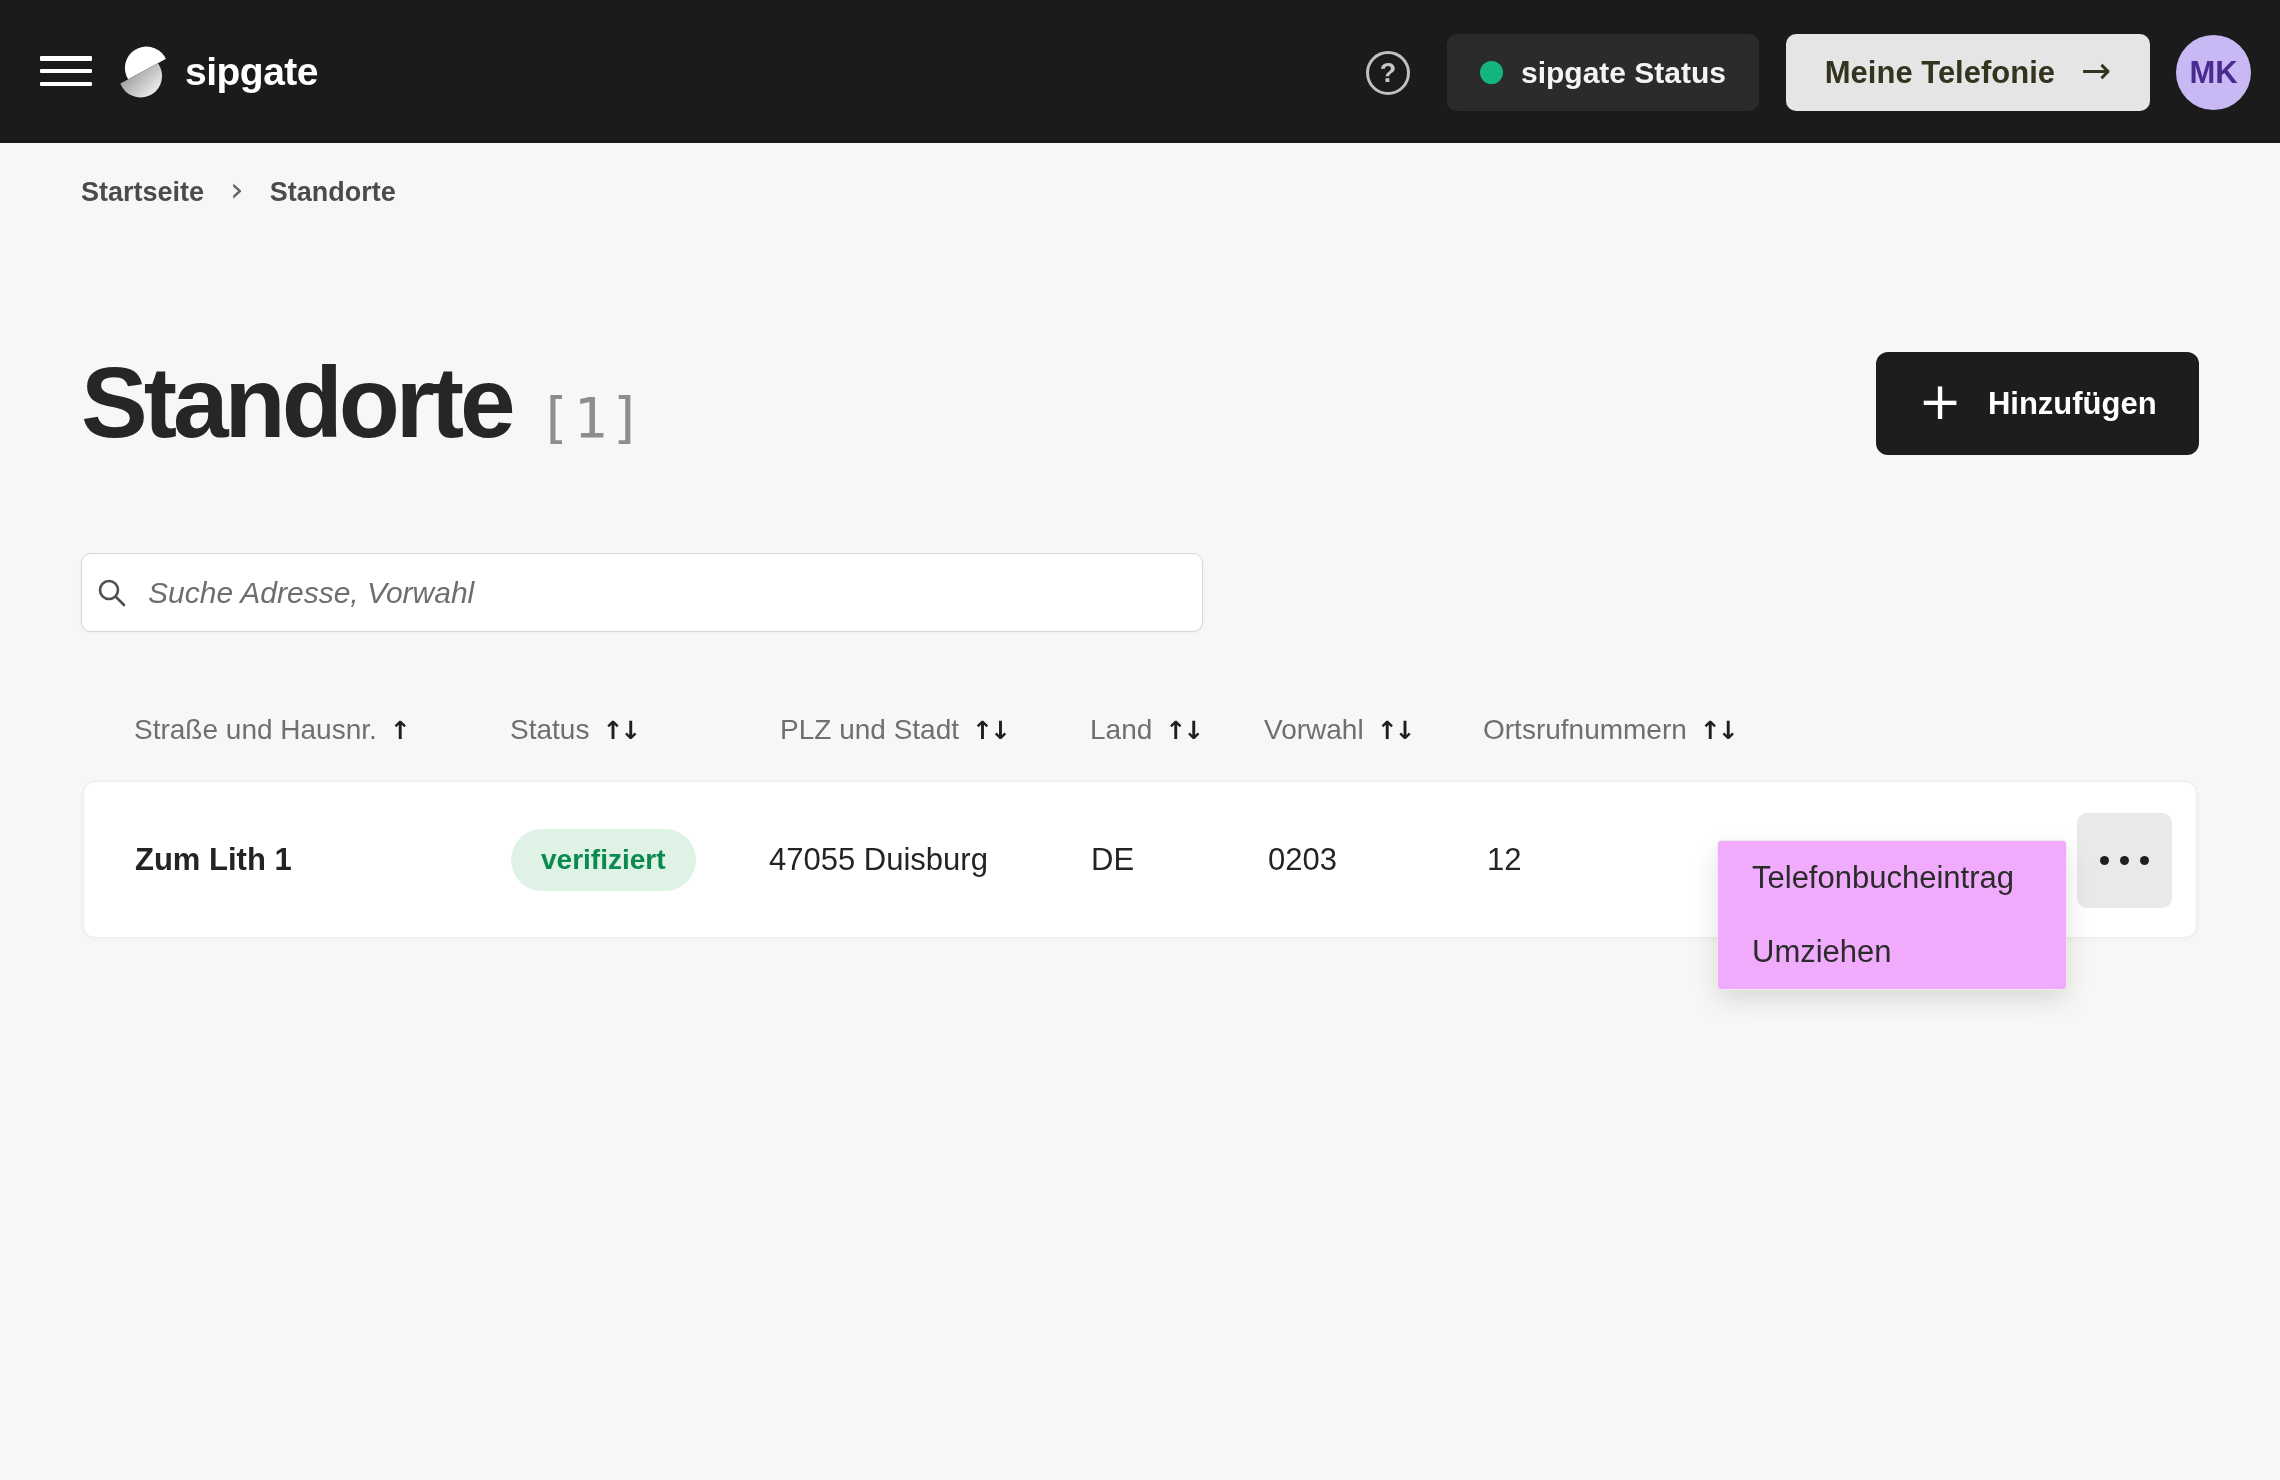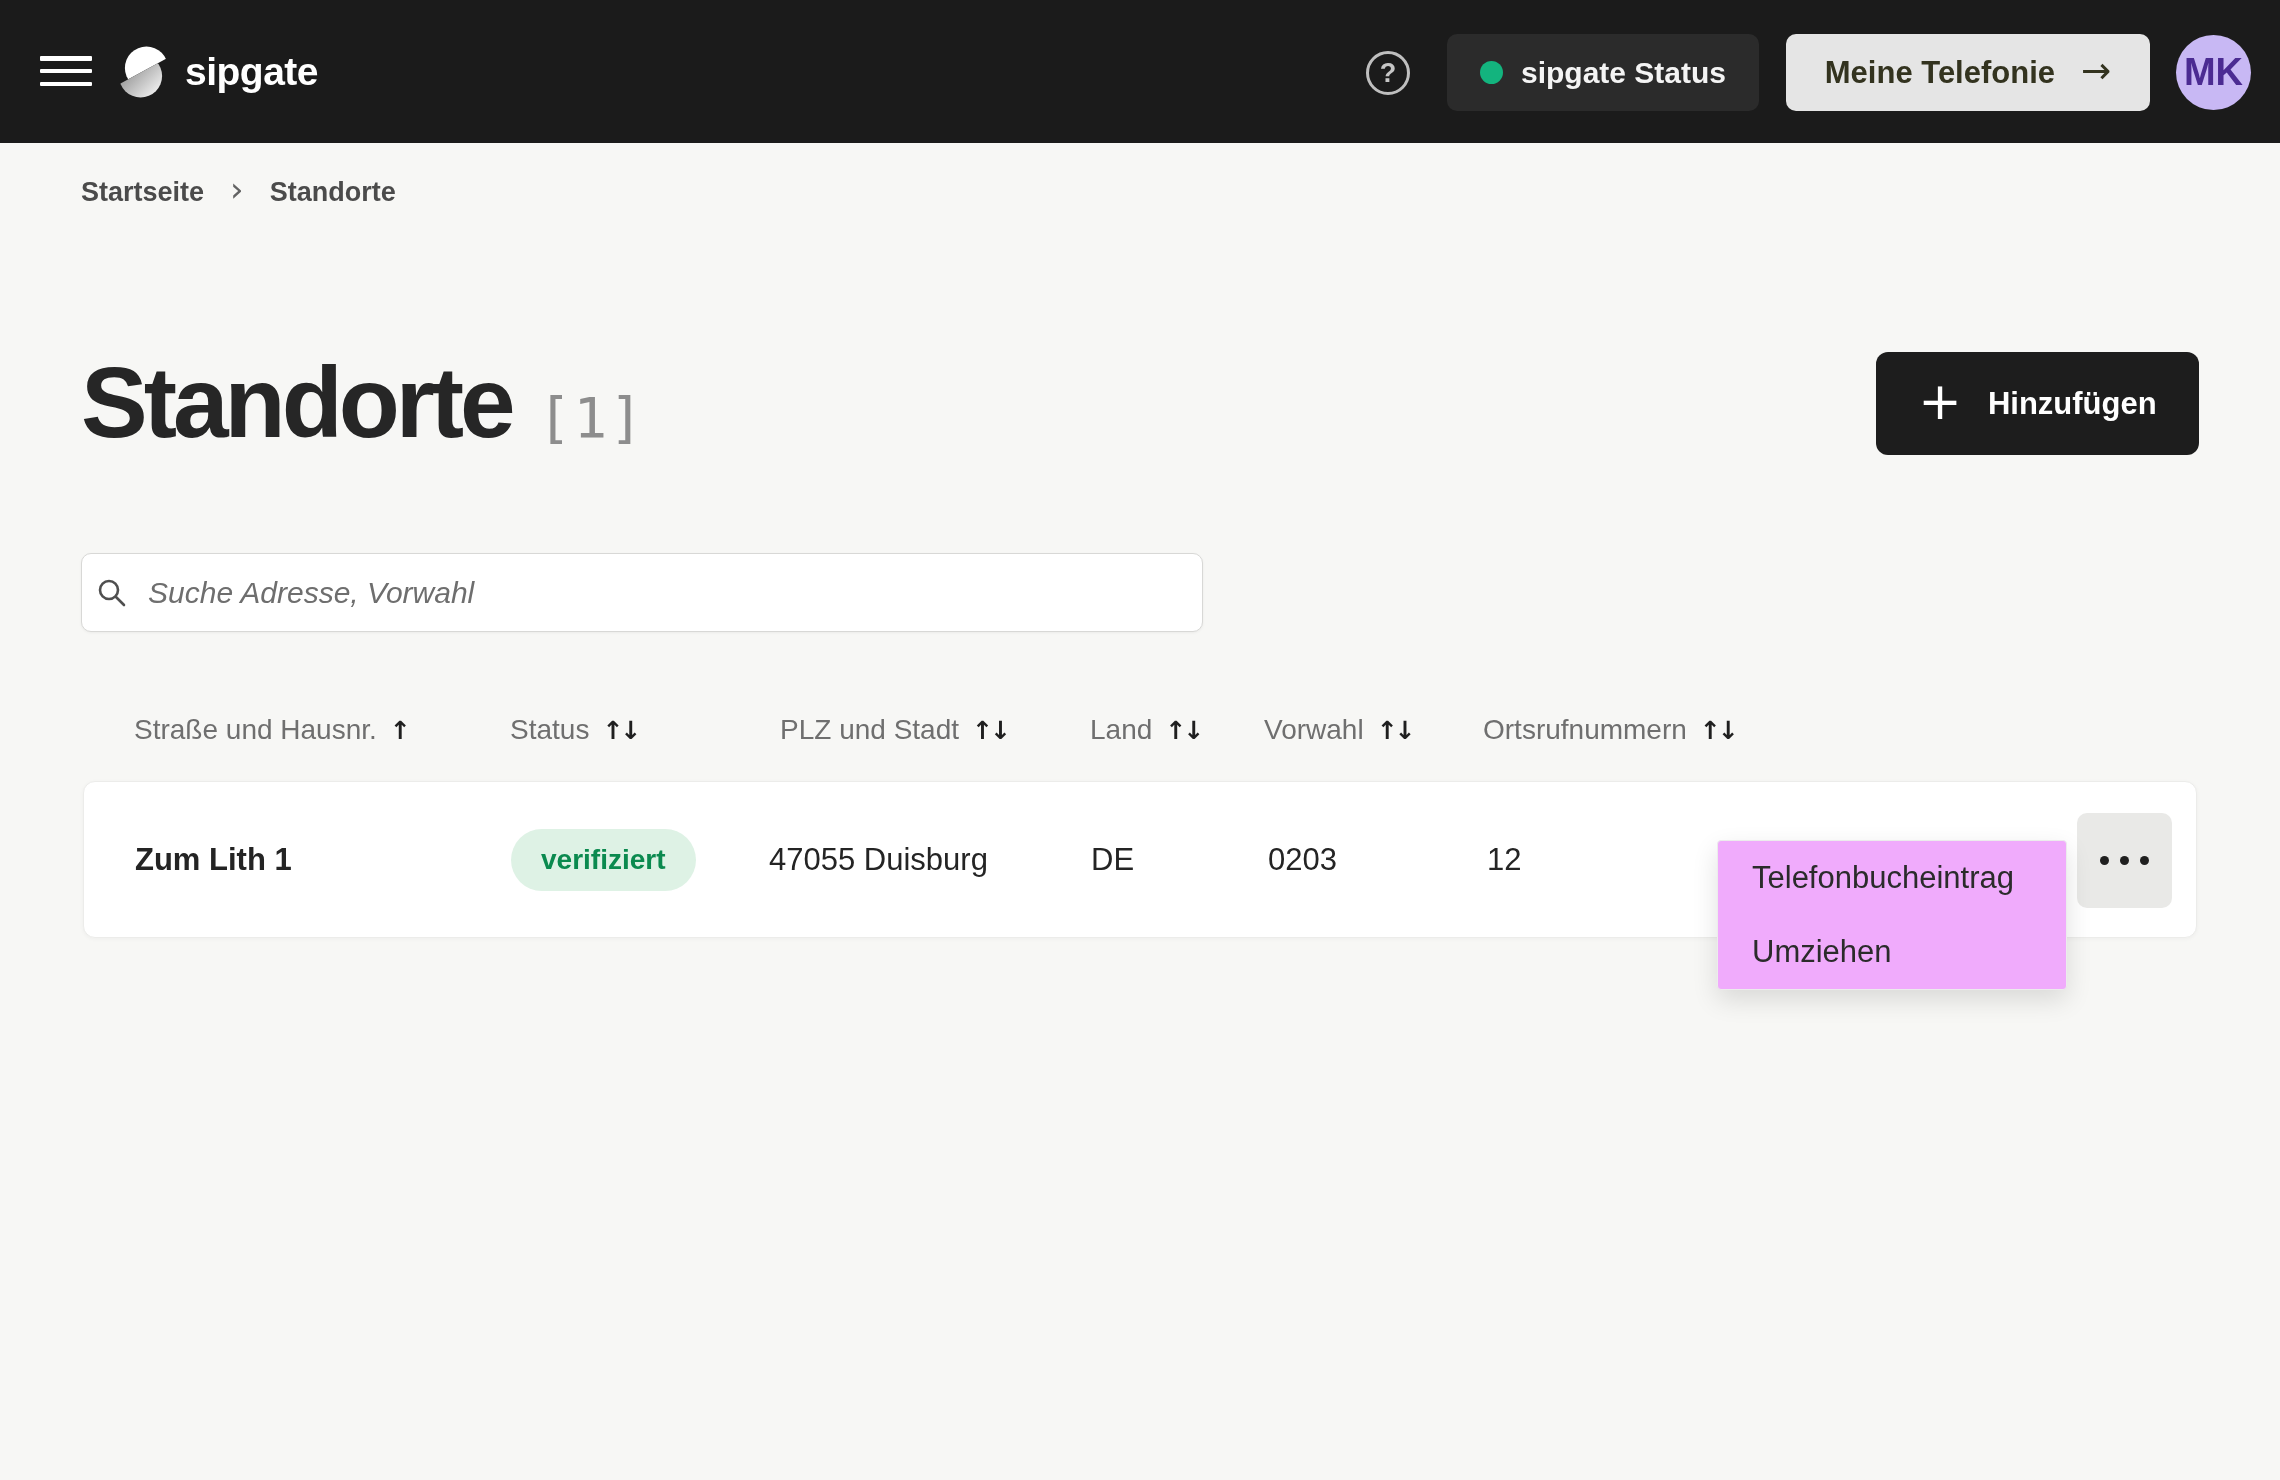--- a/index.html
+++ b/index.html
@@ -47,21 +47,21 @@
     background:#e5e5e5; border-radius:10px; border:none;
     display:flex; align-items:center; justify-content:center; gap:26px;
     cursor:pointer;
   }
   .telefonie-btn .tel-label { color:#33331f; font-size:31px; font-weight:700; }
   .telefonie-btn .arrow { font-family:"DejaVu Sans", sans-serif; color:#33331f; font-size:36px; font-weight:400; line-height:1; transform:translateY(-2px); }
   .avatar {
     position:absolute; left:2176px; top:35px; width:75px; height:75px;
     border-radius:50%; background:#c8b8f4; border:none;
     display:flex; align-items:center; justify-content:center;
-    color:#4b2b92; font-size:38px; font-weight:700; cursor:pointer;
+    color:#4b2b92; font-size:31px; font-weight:700; cursor:pointer;
   }
 
   
   .breadcrumb {
     position:absolute; left:81px; top:174px; height:36px;
     display:flex; align-items:center; gap:26px;
     font-size:27px; font-weight:700; color:#4b4b4b;
   }
   .breadcrumb .crumb-link { cursor:pointer; }
   .breadcrumb .sep { font-family:"DejaVu Sans", sans-serif; font-weight:400; font-size:34px; color:#636363; transform:translateY(-3px); }

